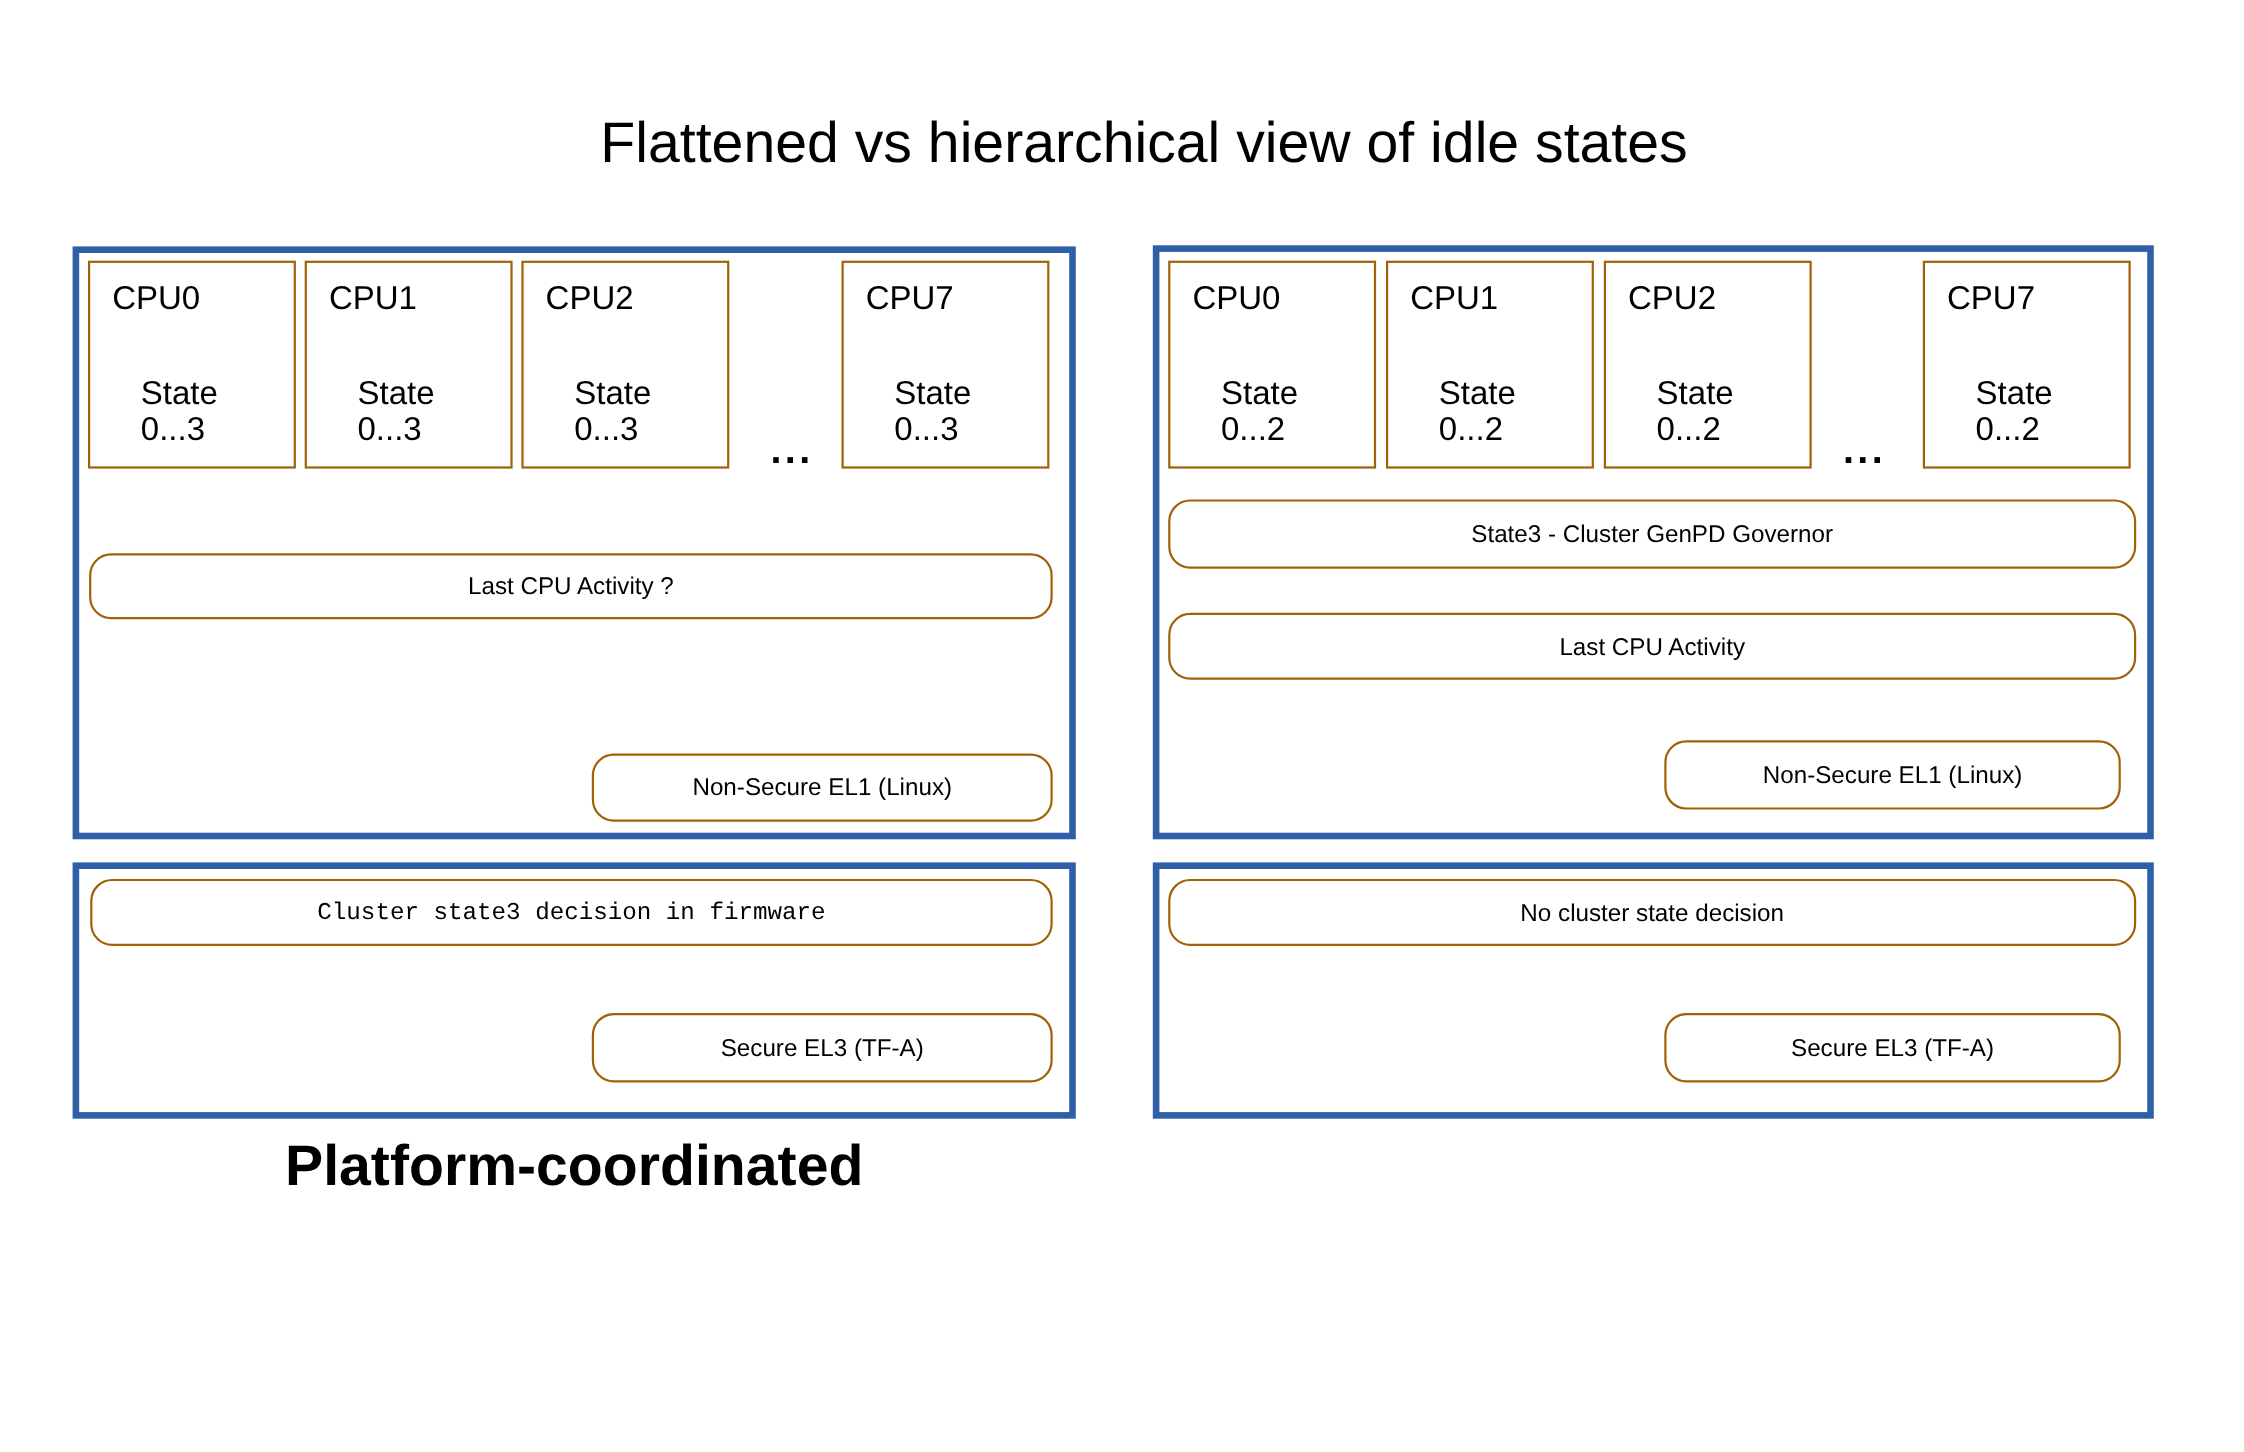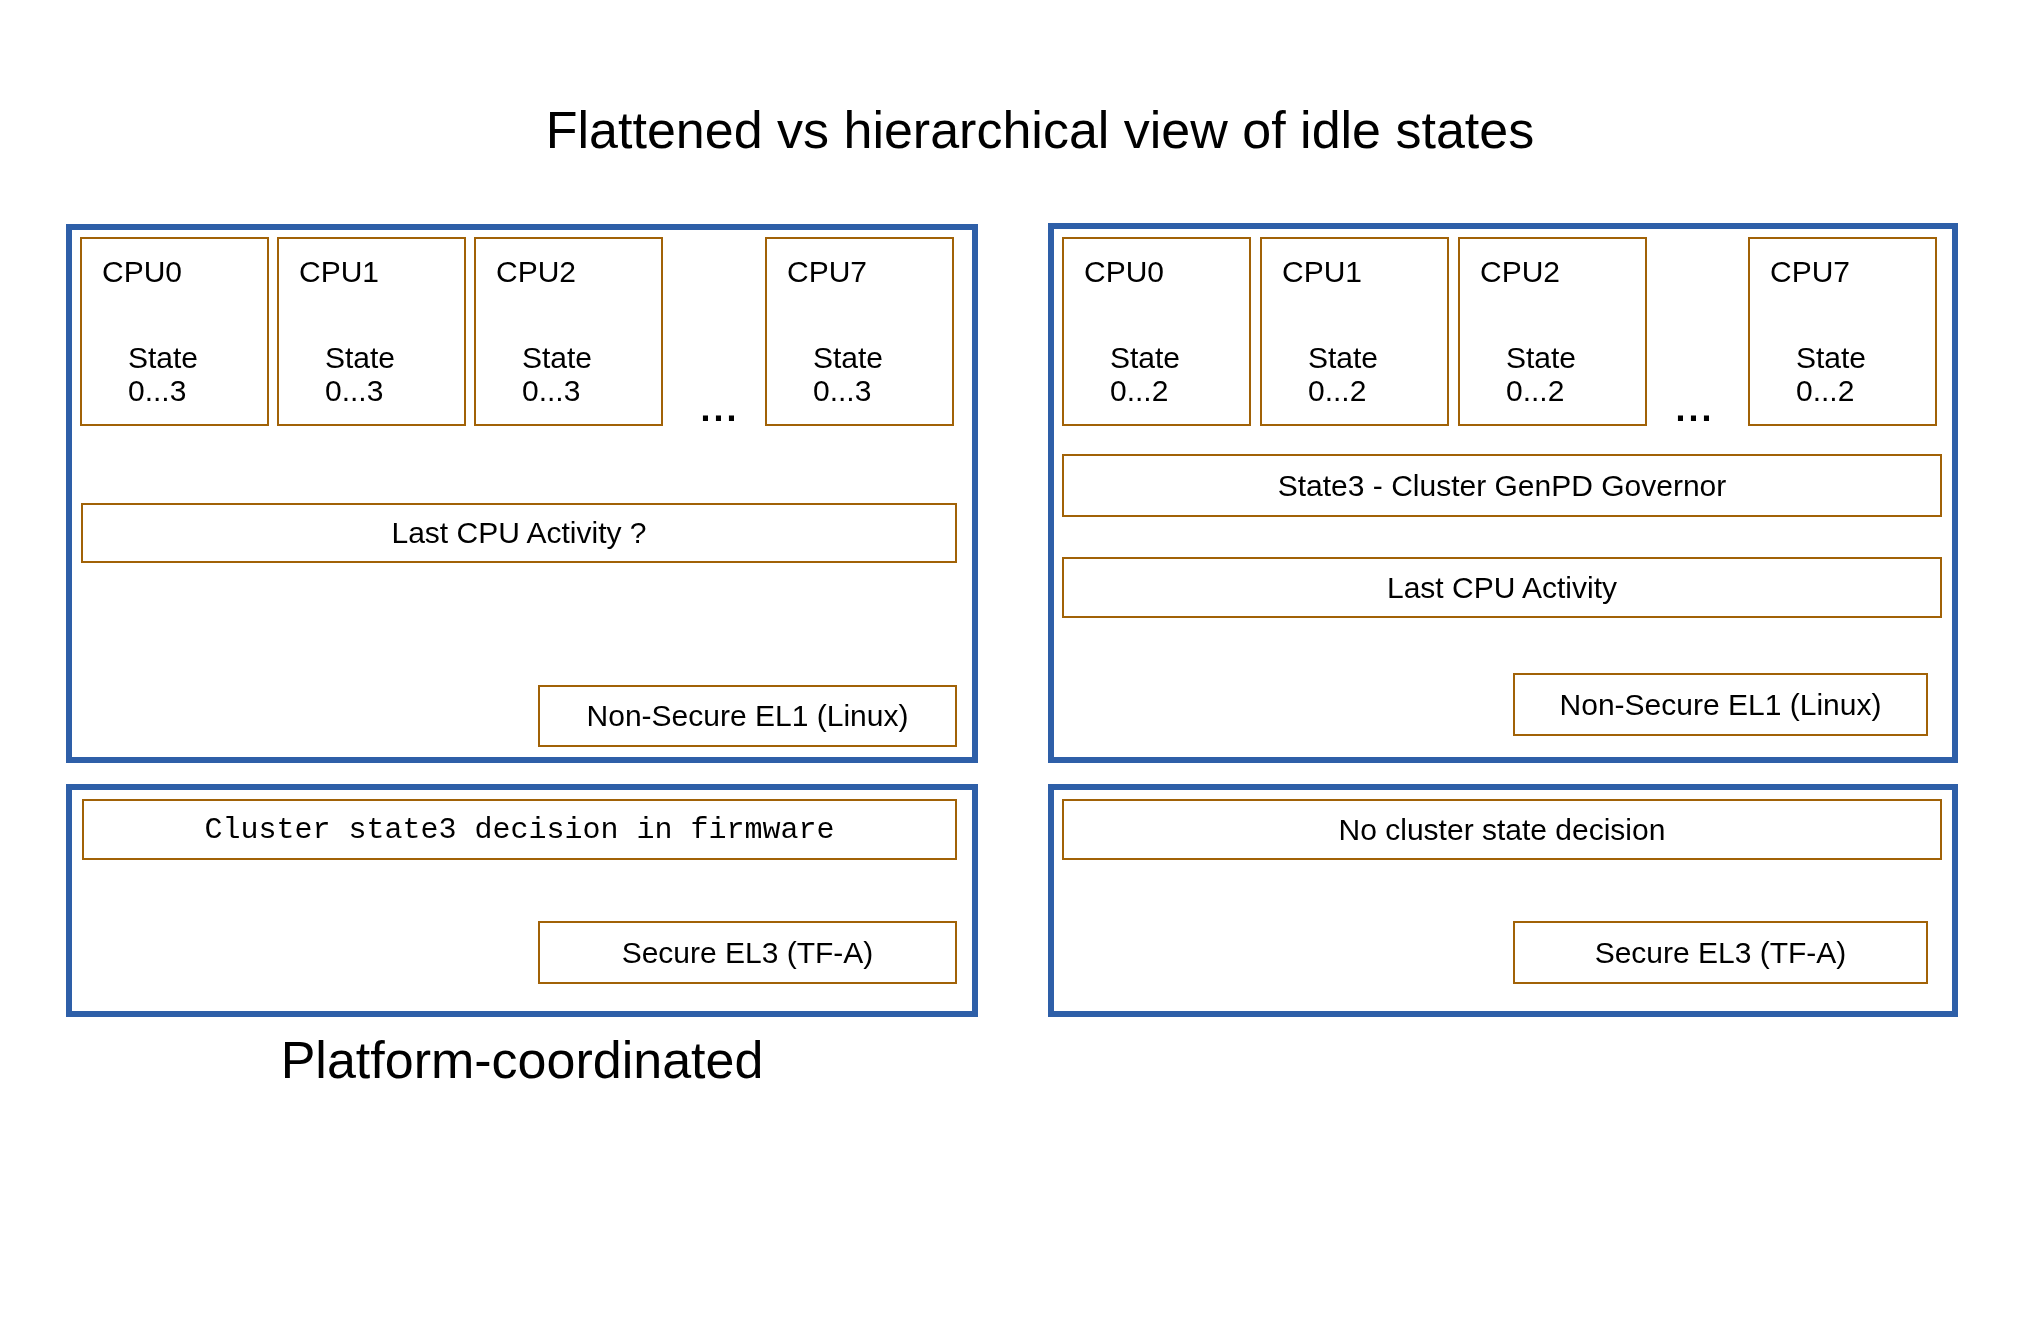--- a/index.html
+++ b/index.html
@@ -12,26 +12,26 @@
   .outer-box{position:absolute;box-sizing:border-box;background:#fff;
              border:6px solid #2e5fa8;}
   .inner-box{position:absolute;box-sizing:border-box;background:#fff;
              border:2px solid #a16207;}
 
   .cpu-card{display:flex;flex-direction:column;justify-content:space-between;
             padding:16px 8px 16px 20px;font-size:30px;line-height:1.12;}
   .cpu-state{white-space:pre-line;margin-left:26px;}
 
   .center-box{display:flex;align-items:center;justify-content:center;
-              font-size:30px;text-align:left;}
+              font-size:22px;text-align:left;border-radius:20px;}
 
   .ellipsis{position:absolute;font-size:36px;font-weight:bold;letter-spacing:3px;
             text-align:center;}
 
-  .panel-label{position:absolute;text-align:center;font-size:52px;white-space:nowrap;}
+  .panel-label{position:absolute;text-align:center;font-size:52px;white-space:nowrap;font-weight:bold;}
 </style>
 </head>
 <body>
 
 <div id="stage">
 
   <div class="title">Flattened vs hierarchical view of idle states</div>
 
   <div class="outer-box" style="left:66px;top:224px;width:912px;height:539px;"></div>
 

